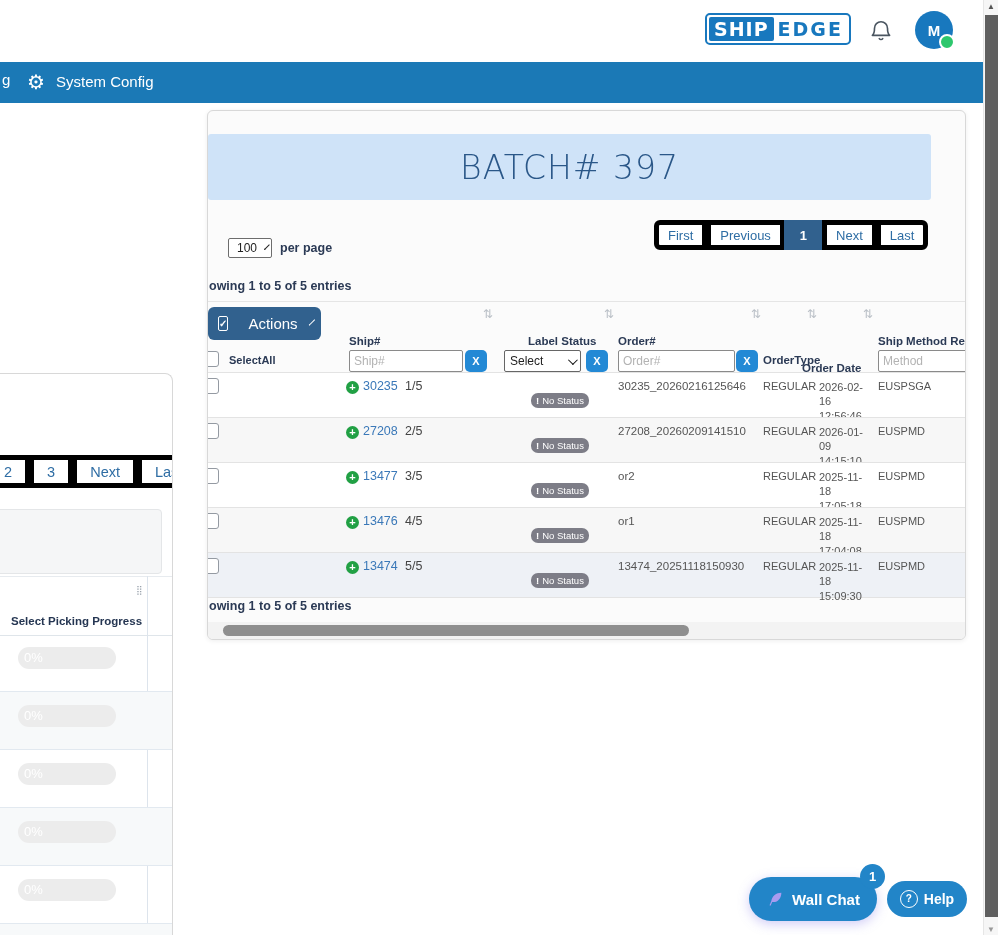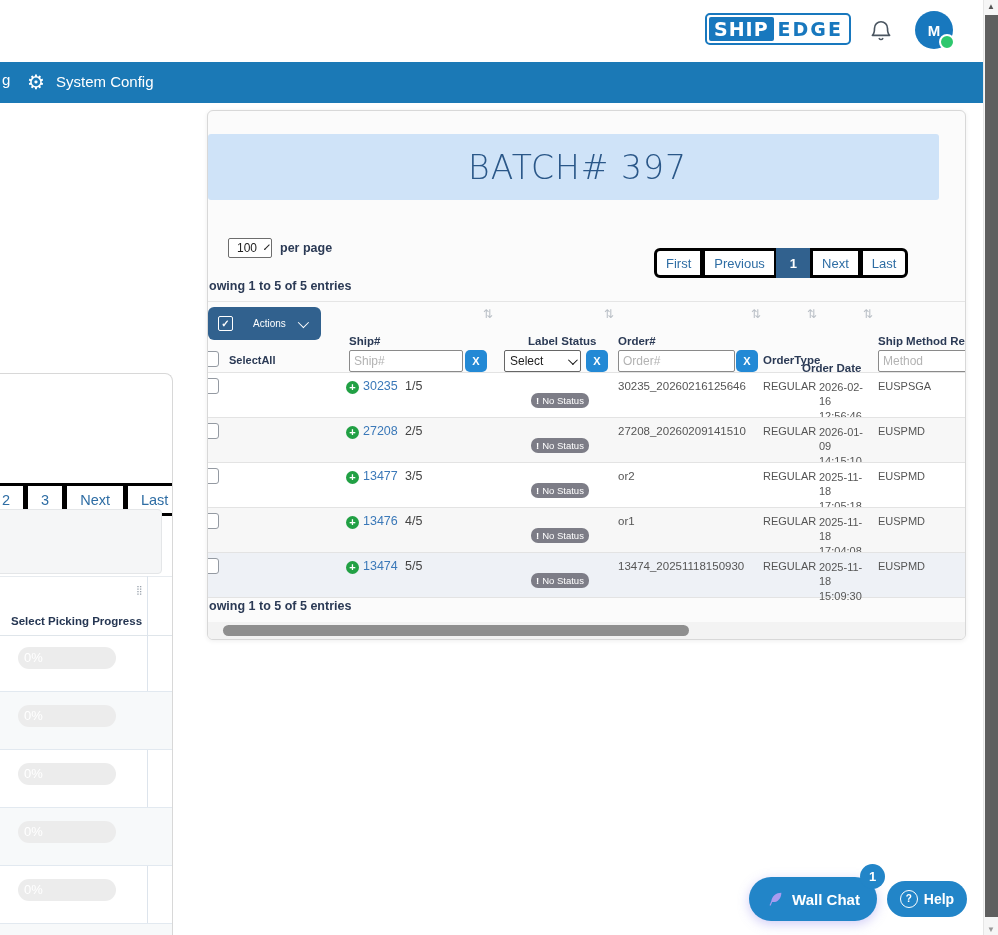--- a/index.html
+++ b/index.html
@@ -34,43 +34,43 @@
   .lp-col-divider{position:absolute;left:147px;top:202px;width:1px;height:360px;background:#dde4ec;}
   .lp-rows{position:absolute;left:0;top:260px;width:172px;}
   .lp-row{position:relative;width:172px;height:57px;border-bottom:1px solid #e2e9f0;}
   .lp-row.even{background:#f7f9fa;}
   .pbar{position:absolute;left:18px;top:13px;width:98px;height:22px;border-radius:11px;background:#ececec;
     color:#fff;font-size:13px;line-height:22px;padding-left:6px;box-sizing:border-box;}
   
   .main-card{position:absolute;left:207px;top:110px;width:759px;height:530px;background:#fbfbfb;
     border:1px solid #d8d8d8;border-radius:6px;box-shadow:0 1px 5px rgba(0,0,0,.07);overflow:hidden;box-sizing:border-box;}
   .banner{position:absolute;left:0;top:23px;width:723px;height:66px;background:#cfe3f8;border-radius:3px;
-    display:flex;align-items:center;justify-content:center;padding-left:8px;}
+    display:flex;align-items:center;justify-content:center;}
   .banner-title{font-family:"DejaVu Sans",sans-serif;font-weight:200;font-size:33px;color:#2a5788;letter-spacing:1px;}
   .perpage{position:absolute;left:20px;top:127px;display:flex;align-items:center;}
   .fake-select{border:1px solid #6d6d6d;border-radius:2px;background:#fff;height:20px;display:flex;align-items:center;
     font-size:12px;color:#222;padding:0 8px;box-sizing:border-box;}
   .fake-select .caret{width:6px;height:6px;border-right:1.8px solid #222;border-bottom:1.8px solid #222;
     transform:rotate(45deg) translateY(-2px);margin-left:8px;}
   .perpage-label{margin-left:8px;font-size:12.5px;font-weight:600;color:#2b3a55;}
   .pag-group{display:flex;}
-  .pbtn{background:#fff;border:3px solid #000000;color:#2e6da4;font-size:13px;display:flex;align-items:center;
-    padding:0 9px;height:30px;margin-left:-1px;box-sizing:border-box;cursor:pointer;margin-top:28px;}
+  .pbtn{background:#fff;border:5px solid #000000;color:#2e6da4;font-size:13px;display:flex;align-items:center;
+    padding:0 9px;height:30px;margin-left:-1px;box-sizing:border-box;cursor:pointer;}
   .pbtn:first-child{border-top-left-radius:6px;border-bottom-left-radius:6px;margin-left:0;}
   .pbtn:last-child{border-top-right-radius:6px;border-bottom-right-radius:6px;}
   .pbtn.active{background:#31618e;border-color:#31618e;color:#fff;font-weight:700;padding:0 11px;}
   .main-pagination{position:absolute;left:446px;top:109px;}
   .showing{position:absolute;left:1px;font-size:12.5px;font-weight:700;color:#2b3a55;}
   .showing.top{top:168px;}
   .showing.bottom{top:488px;}
   
   .actions-btn{position:absolute;left:0;top:196px;width:113px;height:33px;background:#31618e;border-radius:6px;
     display:flex;align-items:center;color:#fff;padding:0 10px;box-sizing:border-box;cursor:pointer;}
   .cb-icon{width:13px;height:13px;border:1.6px solid #fff;border-radius:2px;font-size:10px;line-height:13px;text-align:center;font-weight:700;}
-  .actions-label{font-size:10px;margin-left:20px;}
+  .actions-label{font-size:15px;margin-left:20px;}
   .chev{width:7px;height:7px;border-right:1.8px solid #fff;border-bottom:1.8px solid #fff;transform:rotate(45deg) translateY(-2px);margin-left:12px;}
   
   .thead{position:absolute;left:0;top:190px;width:759px;height:71px;border-top:1px solid #e5e5e5;}
   .sorticon{position:absolute;top:5px;color:#b9bfc6;font-size:12px;}
   .collabel{position:absolute;top:33px;font-size:11.5px;font-weight:700;color:#2b3a55;white-space:nowrap;}
   .filters{position:absolute;left:0;top:48px;height:23px;width:759px;}
   .cb{width:16px;height:16px;border:1px solid #949aa2;border-radius:3px;background:#fff;display:inline-block;box-sizing:border-box;}
   .selall-cb{position:absolute;left:-5px;top:1px;}
   .selall-label{position:absolute;left:21px;top:4px;font-size:11px;font-weight:700;color:#2b3a55;}
   .flt-input{position:absolute;border:1px solid #8a8a8a;border-radius:2px;height:22px;font-size:12px;color:#333;

